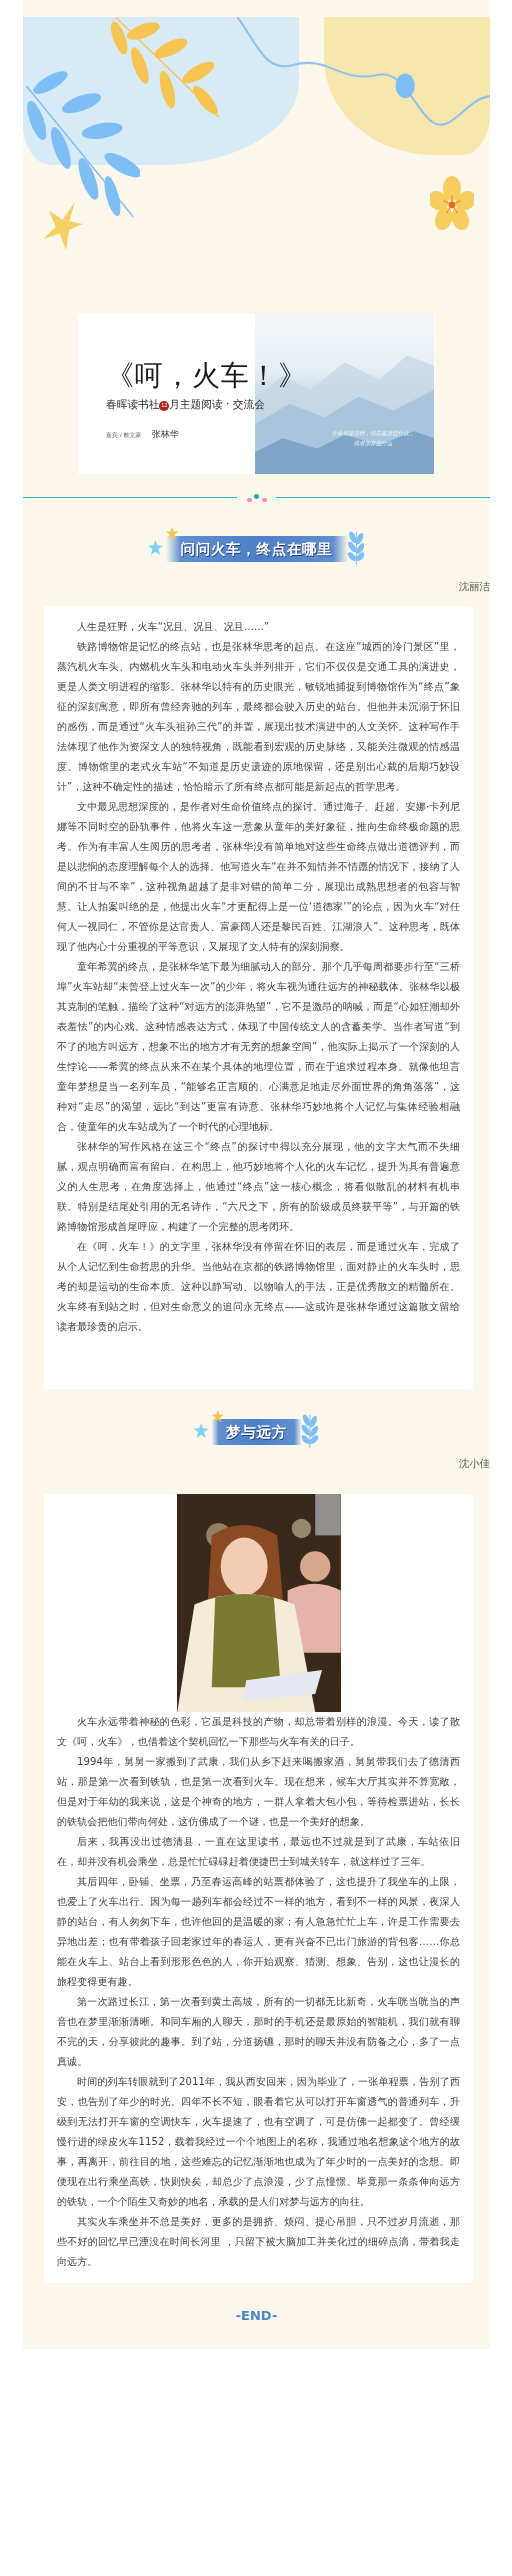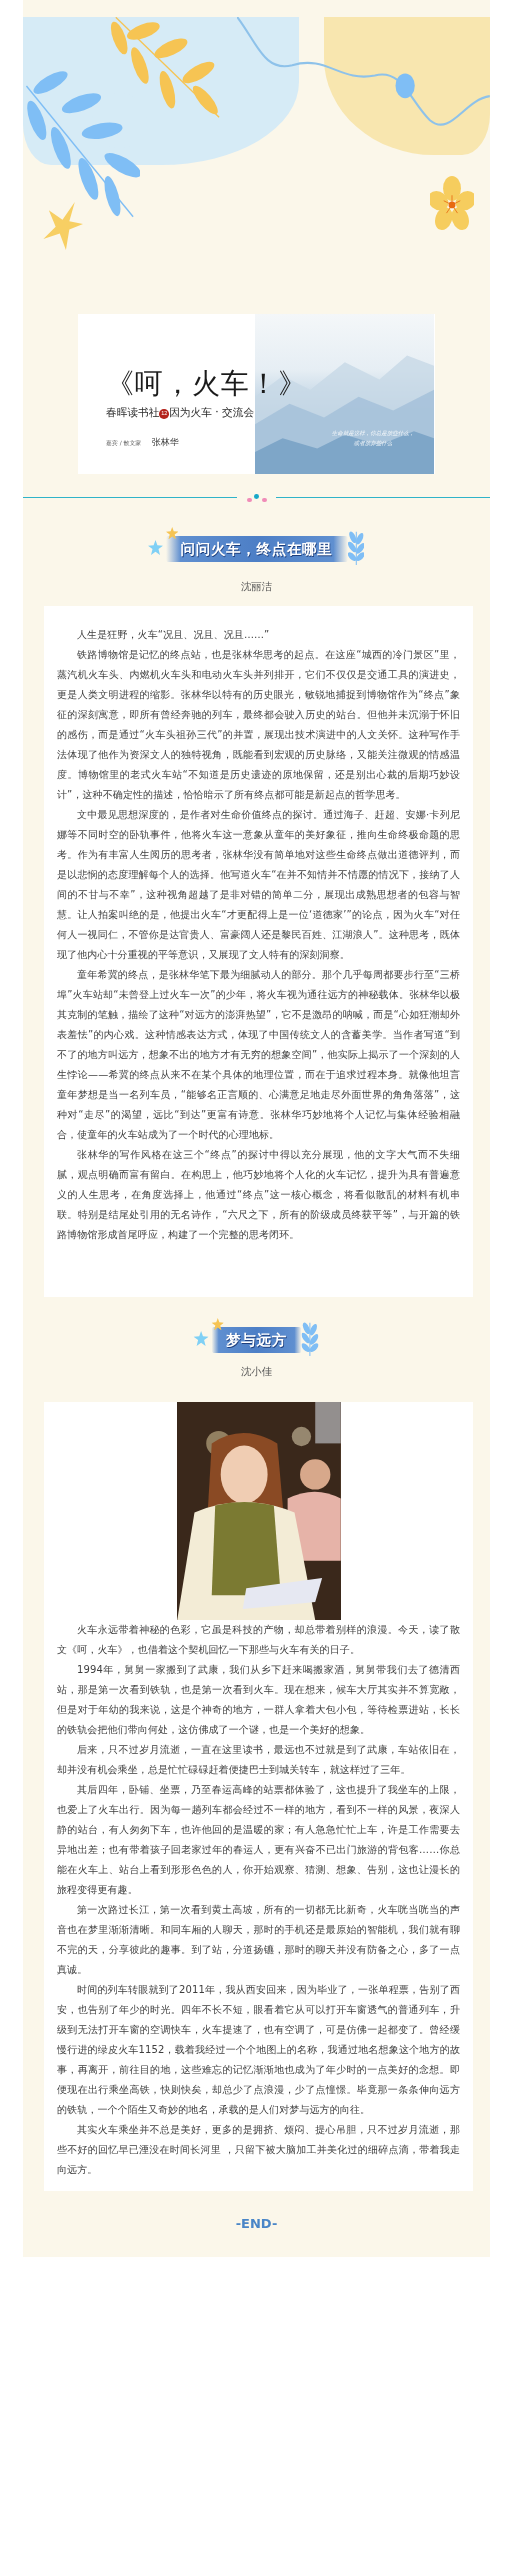--- a/index.html
+++ b/index.html
@@ -10,21 +10,21 @@
 
   
   .hero { position: relative; height: 297px; overflow: hidden; }
   .hero .blob-blue { position: absolute; left: 0; top: 0; width: 276px; height: 148px; background: #d6ebf6; border-radius: 0 0 138px 28px / 0 0 83px 41px; }
   .hero .blob-blue2 { position: absolute; left: 69px; top: 76px; width: 55px; height: 55px; background: #d6ebf6; border-radius: 50%; }
   .hero .blob-yellow { position: absolute; right: 0; top: 0; width: 166px; height: 138px; background: #f7e3a4; border-radius: 0 0 28px 110px / 0 0 41px 97px; opacity: .85; }
   .hero svg { position: absolute; }
 
   
   .poster { position: relative; margin: 0 auto; width: 357px; height: 160px; background: #ffffff; overflow: hidden; }
-  .poster .left { position: absolute; left: 0; top: 16px; width: 170px; height: 100%; padding: 35px 0 0 28px; }
+  .poster .left { position: absolute; left: 0; top: 8px; width: 170px; height: 100%; padding: 35px 0 0 28px; }
   .poster .right { position: absolute; right: 1.4px; top: 0; width: 179px; height: 100%;
     background: linear-gradient(180deg, #f4f7f9 0%, #e6eef4 35%, #b9cfe1 60%, #8eb2d1 100%); }
   .poster .right .mtn { position: absolute; left: 0; bottom: 0; width: 100%; height: 100%; }
   .poster-title { font-family: "DejaVu Serif", "Liberation Serif", serif; font-size: 28px; color: #1b1b1b; white-space: nowrap; position: relative; z-index: 2; letter-spacing: 0.7px; }
   .poster-sub { font-family: "DejaVu Serif", "Liberation Serif", serif; font-size: 10.7px; color: #2b2b2b; white-space: nowrap; margin-top: 2.8px; position: relative; z-index: 2; }
   .poster-sub .badge { display: inline-block; width: 9.7px; height: 9.7px; border-radius: 50%; background: #b4231c; color: #fff; font-size: 5.5px; line-height: 9.7px; text-align: center; vertical-align: 0.7px; font-family: "Liberation Sans", sans-serif; }
   .poster-guest { margin-top: 15px; font-family: "DejaVu Serif", "Liberation Serif", serif; color: #555; white-space: nowrap; }
   .poster-guest .role { font-size: 5.9px; }
   .poster-guest .name { font-size: 9px; color: #333; margin-left: 7px; }
   .poster .poem { position: absolute; right: 19.3px; bottom: 26px; color: rgba(255,255,255,.9); font-family: "DejaVu Serif", serif; font-style: italic; font-size: 5.5px; line-height: 9.7px; text-align: center; z-index: 3; }
@@ -36,25 +36,25 @@
   .divider .line.r { right: 0; width: 214px; }
   .divider .dot { position: absolute; width: 4.8px; height: 4.8px; border-radius: 50%; }
 
   
   .banner-wrap { height: 70px; position: relative; }
   .banner { position: absolute; left: 50%; transform: translateX(-50%); top: 30px; height: 26px; display: flex; align-items: center; justify-content: center; }
   .banner .brush { padding: 0 15px; height: 26px; line-height: 26px; background: linear-gradient(90deg, rgba(86,137,204,0) 0%, #5f8fd0 8%, #4d7fc6 50%, #5f8fd0 92%, rgba(86,137,204,0) 100%); color: #ffffff; font-weight: bold; font-size: 14.5px; letter-spacing: 0.7px; text-shadow: 0.7px 1.4px 0 #1f3f7c; white-space: nowrap; font-family: "DejaVu Sans", sans-serif; border-radius: 2.8px; }
   .banner .star1 { position: absolute; left: 0; top: -9.7px; }
   .banner .star2 { position: absolute; left: -18px; top: 4.1px; }
   .banner .leaf { position: absolute; right: -16.6px; top: -7px; }
-  .author { text-align: center; font-size: 10.4px; color: #555; height: 30px; line-height: 21px; }
+  .author { text-align: right; font-size: 10.4px; color: #555; height: 30px; line-height: 21px; }
   .section-b .banner-wrap { height: 64px; padding-left: 35px; }
 
   
-  .card { width: 429px; margin-left: 21px; background: #ffffff; padding: 19px 13px 11px 13px; }
+  .card { width: 429px; margin-left: 21px; background: #ffffff; padding: 11px 13px 11px 13px; }
   .card p { font-size: 10px; line-height: 20px; color: #3e3e3e; text-indent: 2em; text-align: justify; letter-spacing: 0.1px; }
   .card .photo { display: block; width: 164px; height: 218px; margin: 11px auto 0 auto; position: relative; overflow: hidden;
     background: radial-gradient(ellipse at 70% 30%, #b79a72 0%, #6a4a31 40%, #2e1f15 80%); }
   .card-b { padding-top: 0; }
 
   .end { text-align: center; font-family: "DejaVu Sans", "Liberation Sans", sans-serif; font-weight: bold; font-size: 13px; color: #4a86c7; height: 66px; line-height: 66px; }
 </style>
 </head>
 <body>
 
@@ -129,21 +129,21 @@
         <path d="M0 200 L40 180 L90 195 L130 175 L180 190 L230 170 L259 180 L259 232 L0 232 Z" fill="#7ea6c8"></path>
       </svg>
       <div class="poem">
         <div>生命就是这样，你总是放些什么，</div>
         <div>或者放弃些什么</div>
       </div>
     </div>
     <div class="left">
       <div class="poster-title">《呵，火车！》</div>
       <div class="poster-sub">
-        <span>春晖读书社</span><span class="badge">12</span><span>因为火车 · 交流会</span>
+        <span>春晖读书社</span><span class="badge">12</span><span>月主题阅读 · 交流会</span>
       </div>
       <div class="poster-guest">
         <span class="role">嘉宾 / 散文家</span>
         <span class="name">张林华</span>
       </div>
     </div>
   </div>
 
   <div class="divider">
     <div class="line l"></div>
@@ -176,20 +176,21 @@
           </svg>
       </div>
     </div>
     <div class="author">沈丽洁</div>
     <div class="card">
       <p>人生是狂野，火车“况且、况且、况且……”</p>
       <p>铁路博物馆是记忆的终点站，也是张林华思考的起点。在这座“城西的冷门景区”里，蒸汽机火车头、内燃机火车头和电动火车头并列排开，它们不仅仅是交通工具的演进史，更是人类文明进程的缩影。张林华以特有的历史眼光，敏锐地捕捉到博物馆作为“终点”象征的深刻寓意，即所有曾经奔驰的列车，最终都会驶入历史的站台。但他并未沉溺于怀旧的感伤，而是通过“火车头祖孙三代”的并置，展现出技术演进中的人文关怀。这种写作手法体现了他作为资深文人的独特视角，既能看到宏观的历史脉络，又能关注微观的情感温度。博物馆里的老式火车站“不知道是历史遗迹的原地保留，还是别出心裁的后期巧妙设计”，这种不确定性的描述，恰恰暗示了所有终点都可能是新起点的哲学思考。</p>
       <p>文中最见思想深度的，是作者对生命价值终点的探讨。通过海子、赶超、安娜·卡列尼娜等不同时空的卧轨事件，他将火车这一意象从童年的美好象征，推向生命终极命题的思考。作为有丰富人生阅历的思考者，张林华没有简单地对这些生命终点做出道德评判，而是以悲悯的态度理解每个人的选择。他写道火车“在并不知情并不情愿的情况下，接纳了人间的不甘与不幸”，这种视角超越了是非对错的简单二分，展现出成熟思想者的包容与智慧。让人拍案叫绝的是，他提出火车“才更配得上是一位‘道德家’”的论点，因为火车“对任何人一视同仁，不管你是达官贵人、富豪阔人还是黎民百姓、江湖浪人”。这种思考，既体现了他内心十分重视的平等意识，又展现了文人特有的深刻洞察。</p>
       <p>童年希冀的终点，是张林华笔下最为细腻动人的部分。那个几乎每周都要步行至“三桥埠”火车站却“未曾登上过火车一次”的少年，将火车视为通往远方的神秘载体。张林华以极其克制的笔触，描绘了这种“对远方的澎湃热望”，它不是激昂的呐喊，而是“心如狂潮却外表羞怯”的内心戏。这种情感表达方式，体现了中国传统文人的含蓄美学。当作者写道“到不了的地方叫远方，想象不出的地方才有无穷的想象空间”，他实际上揭示了一个深刻的人生悖论——希冀的终点从来不在某个具体的地理位置，而在于追求过程本身。就像他坦言童年梦想是当一名列车员，“能够名正言顺的、心满意足地走尽外面世界的角角落落”，这种对“走尽”的渴望，远比“到达”更富有诗意。张林华巧妙地将个人记忆与集体经验相融合，使童年的火车站成为了一个时代的心理地标。</p>
       <p>张林华的写作风格在这三个“终点”的探讨中得以充分展现，他的文字大气而不失细腻，观点明确而富有留白。在构思上，他巧妙地将个人化的火车记忆，提升为具有普遍意义的人生思考，在角度选择上，他通过“终点”这一核心概念，将看似散乱的材料有机串联。特别是结尾处引用的无名诗作，“六尺之下，所有的阶级成员终获平等”，与开篇的铁路博物馆形成首尾呼应，构建了一个完整的思考闭环。</p>
+      <p>在《呵，火车！》的文字里，张林华没有停留在怀旧的表层，而是通过火车，完成了从个人记忆到生命哲思的升华。当他站在京都的铁路博物馆里，面对静止的火车头时，思考的却是运动的生命本质。这种以静写动、以物喻人的手法，正是优秀散文的精髓所在。火车终有到站之时，但对生命意义的追问永无终点——这或许是张林华通过这篇散文留给读者最珍贵的启示。</p>
       <div style="height:41px"></div>
     </div>
   </section>
 
   <section class="section-b">
     <div class="banner-wrap">
       <div class="banner">
         <svg class="star1" width="12.4" height="12.4" viewBox="0 0 20 20">
             <path d="M10 0 L12.5 7 L20 7.5 L14 12 L16 20 L10 15.5 L4 20 L6 12 L0 7.5 L7.5 7 Z" fill="#f6c453"></path>
           </svg>
@@ -222,21 +223,21 @@
           <path d="M160 140 Q200 120 237 140 L237 230 L160 230 Z" fill="#e6b3a8"></path>
           <path d="M50 60 Q95 30 145 60 L160 230 L40 230 Z" fill="#8a4a24"></path>
           <ellipse cx="97" cy="105" rx="34" ry="42" fill="#f0cdb3"></ellipse>
           <path d="M25 160 Q97 130 170 160 L200 316 L0 316 Z" fill="#f3ecd6"></path>
           <path d="M55 150 Q97 140 140 150 L150 280 L50 280 Z" fill="#7b7a32"></path>
           <path d="M100 270 L210 255 L200 290 L95 300 Z" fill="#e6e8f2"></path>
         </svg>
       </div>
       <p>火车永远带着神秘的色彩，它虽是科技的产物，却总带着别样的浪漫。今天，读了散文《呵，火车》，也借着这个契机回忆一下那些与火车有关的日子。</p>
       <p>1994年，舅舅一家搬到了武康，我们从乡下赶来喝搬家酒，舅舅带我们去了德清西站，那是第一次看到铁轨，也是第一次看到火车。现在想来，候车大厅其实并不算宽敞，但是对于年幼的我来说，这是个神奇的地方，一群人拿着大包小包，等待检票进站，长长的铁轨会把他们带向何处，这仿佛成了一个谜，也是一个美好的想象。</p>
-      <p>后来，只不过岁月流逝，一直在这里读书，最远也不过就是到了武康，车站依旧在，却并没有机会乘坐，总是忙忙碌碌赶着便捷巴士到城关转车，就这样过了三年。</p>
+      <p>后来，我再没出过德清县，一直在这里读书，最远也不过就是到了武康，车站依旧在，却并没有机会乘坐，总是忙忙碌碌赶着便捷巴士到城关转车，就这样过了三年。</p>
       <p>其后四年，卧铺、坐票，乃至春运高峰的站票都体验了，这也提升了我坐车的上限，也爱上了火车出行。因为每一趟列车都会经过不一样的地方，看到不一样的风景，夜深人静的站台，有人匆匆下车，也许他回的是温暖的家；有人急急忙忙上车，许是工作需要去异地出差；也有带着孩子回老家过年的春运人，更有兴奋不已出门旅游的背包客……你总能在火车上、站台上看到形形色色的人，你开始观察、猜测、想象、告别，这也让漫长的旅程变得更有趣。</p>
       <p>第一次路过长江，第一次看到黄土高坡，所有的一切都无比新奇，火车咣当咣当的声音也在梦里渐渐清晰。和同车厢的人聊天，那时的手机还是最原始的智能机，我们就有聊不完的天，分享彼此的趣事。到了站，分道扬镳，那时的聊天并没有防备之心，多了一点真诚。</p>
       <p>时间的列车转眼就到了2011年，我从西安回来，因为毕业了，一张单程票，告别了西安，也告别了年少的时光。四年不长不短，眼看着它从可以打开车窗透气的普通列车，升级到无法打开车窗的空调快车，火车提速了，也有空调了，可是仿佛一起都变了。曾经缓慢行进的绿皮火车1152，载着我经过一个个地图上的名称，我通过地名想象这个地方的故事，再离开，前往目的地，这些难忘的记忆渐渐地也成为了年少时的一点美好的念想。即便现在出行乘坐高铁，快则快矣，却总少了点浪漫，少了点憧憬。毕竟那一条条伸向远方的铁轨，一个个陌生又奇妙的地名，承载的是人们对梦与远方的向往。</p>
       <p>其实火车乘坐并不总是美好，更多的是拥挤、烦闷、提心吊胆，只不过岁月流逝，那些不好的回忆早已湮没在时间长河里 ，只留下被大脑加工并美化过的细碎点滴，带着我走向远方。</p>
     </div>
   </section>
 
   <div class="end">-END-</div>
 </div>
 

